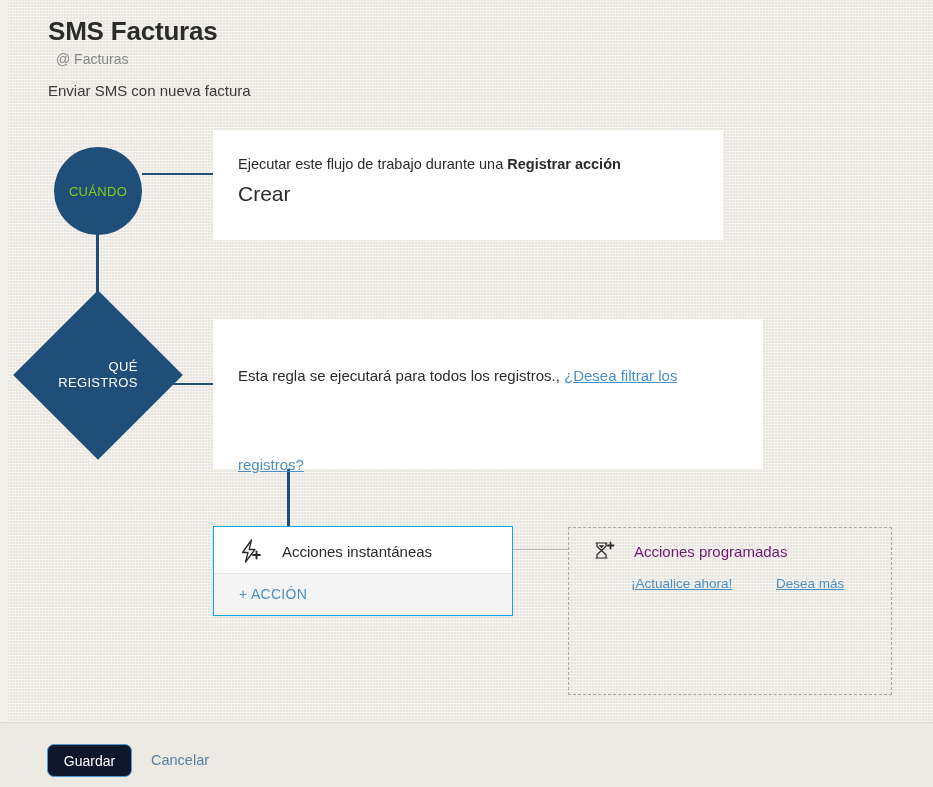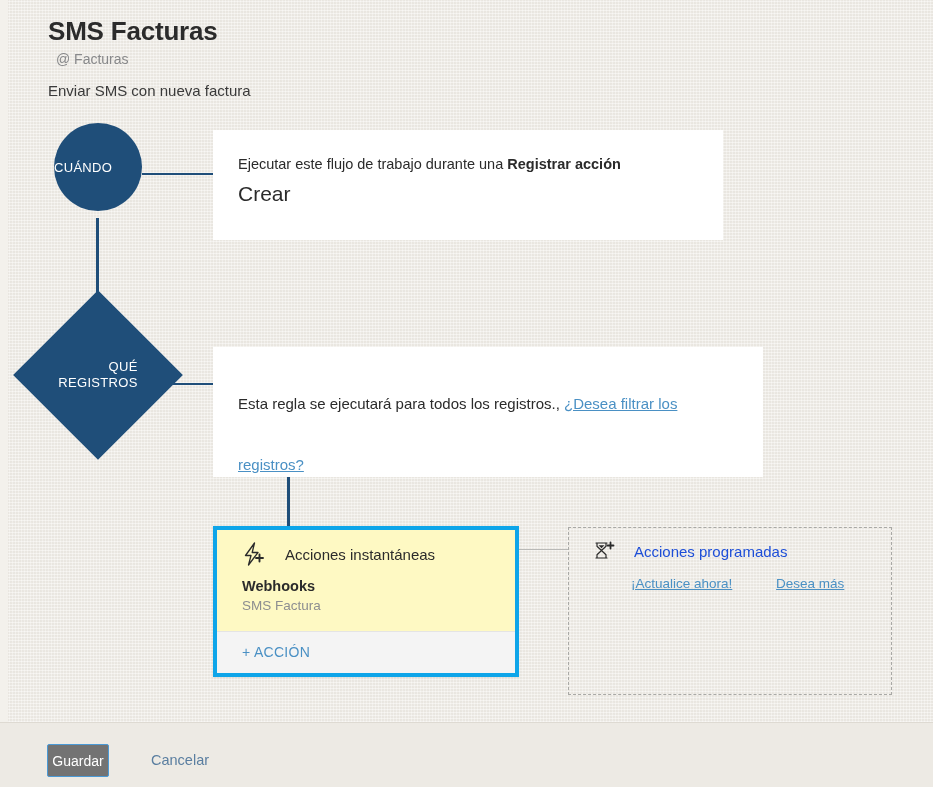--- a/index.html
+++ b/index.html
@@ -64,28 +64,29 @@
     position: absolute;
     background: #1f4e79;
   }
   .conn-gray {
     position: absolute;
     background: #b9b9b7;
   }
 
   #when-node {
     position: absolute;
-    left: 54px; top: 123px;
+    left: 54px; top: 147px;
     width: 88px; height: 88px;
     border-radius: 50%;
     background: #1f4e79;
-    color: #ffffff;
+    color: #84cc16;
     font-size: 13px;
     display: flex;
     align-items: center;
+    justify-content: center;
     text-align: center;
     letter-spacing: 0.3px;
   }
 
   #which-node {
     position: absolute;
     left: 38px; top: 315px;
     width: 120px; height: 120px;
     background: #1f4e79;
     transform: rotate(45deg);
@@ -122,21 +123,21 @@
   #trigger-line1 b { font-weight: bold; }
   #trigger-line2 {
     position: absolute;
     left: 25px; top: 52px;
     font-size: 21px;
     color: #2b2b2b;
   }
 
   #criteria-card {
     left: 213px; top: 319px;
-    width: 550px; height: 130px; margin-top: 28px;
+    width: 550px; height: 150px;
   }
   #criteria-text {
     position: absolute;
     left: 25px; top: 48px;
     font-size: 15px;
     color: #2b2b2b;
     white-space: nowrap;
   }
   .link {
     color: #4a90c4;
@@ -147,22 +148,22 @@
     position: absolute;
     left: 238px; top: 456px;
     font-size: 15px;
   }
 
   
   #instant-panel {
     position: absolute;
     left: 213px; top: 526px;
     width: 298px;
-    border: 4px solid #0ea5e9;
-    background: #fef9c3;
+    border: 1px solid #0ea5e9;
+    background: #ffffff;
     box-shadow: 0 1px 2px rgba(0,0,0,0.06);
   }
   #instant-head {
     display: flex;
     align-items: center;
     padding: 12px 0 10px 24px;
   }
   #instant-head-label {
     font-size: 15px;
     color: #2b2b2b;
@@ -200,21 +201,21 @@
     width: 322px; height: 166px;
     border: 1px dashed #a9a9a6;
   }
   #scheduled-head {
     display: flex;
     align-items: center;
     padding: 12px 0 0 23px;
   }
   #scheduled-head-label {
     font-size: 15px;
-    color: #1d4ed8;
+    color: #701a75;
     margin-left: 18px;
   }
   #scheduled-desc {
     margin: 8px 0 0 62px;
     width: 200px;
     font-size: 14px;
     line-height: 20px;
     color: #4a4a4a;
   }
   #scheduled-links {
@@ -229,24 +230,24 @@
   #footer {
     position: absolute;
     left: 0; top: 722px;
     width: 933px; height: 65px;
     background: #edeae4;
     border-top: 1px solid #dedad2;
   }
   #save-button {
     position: absolute;
     left: 47px; top: 21px;
-    width: 62px; height: 33px;
-    background: #737373;
+    width: 85px; height: 33px;
+    background: #0f172a;
     border: 1px solid #4b9ad6;
-    border-radius: 2px;
+    border-radius: 7px;
     color: #ffffff;
     font-size: 14px;
     font-family: "Liberation Sans", sans-serif;
     cursor: pointer;
     padding: 0;
   }
   #cancel-link {
     position: absolute;
     left: 151px; top: 29px;
     font-size: 14.5px;
@@ -304,24 +305,20 @@
 
 <div id="instant-panel">
   <div id="instant-head">
     <span>
       <svg class="icon-svg" width="26" height="24" viewBox="0 0 26 24">
         <path d="M13.5 1 L4.5 13.5 L10 13.5 L7.5 23 L17 10.5 L11.2 10.5 L13.5 1 Z" fill="none" stroke="#2b2b2b" stroke-width="1.3" stroke-linejoin="round"></path>
         <path d="M18.5 12.5 L18.5 19.5 M15 16 L22 16" stroke="#2b2b2b" stroke-width="1.9" stroke-linecap="round"></path>
       </svg>
     </span>
     <span id="instant-head-label">Acciones instantáneas</span>
-  </div>
-  <div id="instant-body">
-    <div id="action-name">Webhooks</div>
-    <div id="action-sub">SMS Factura</div>
   </div>
   <div id="instant-foot">
     <span id="add-action">+ ACCIÓN</span>
   </div>
 </div>
 
 <div id="scheduled-panel">
   <div id="scheduled-head">
     <span>
       <svg class="icon-svg" width="24" height="22" viewBox="0 0 24 22">

